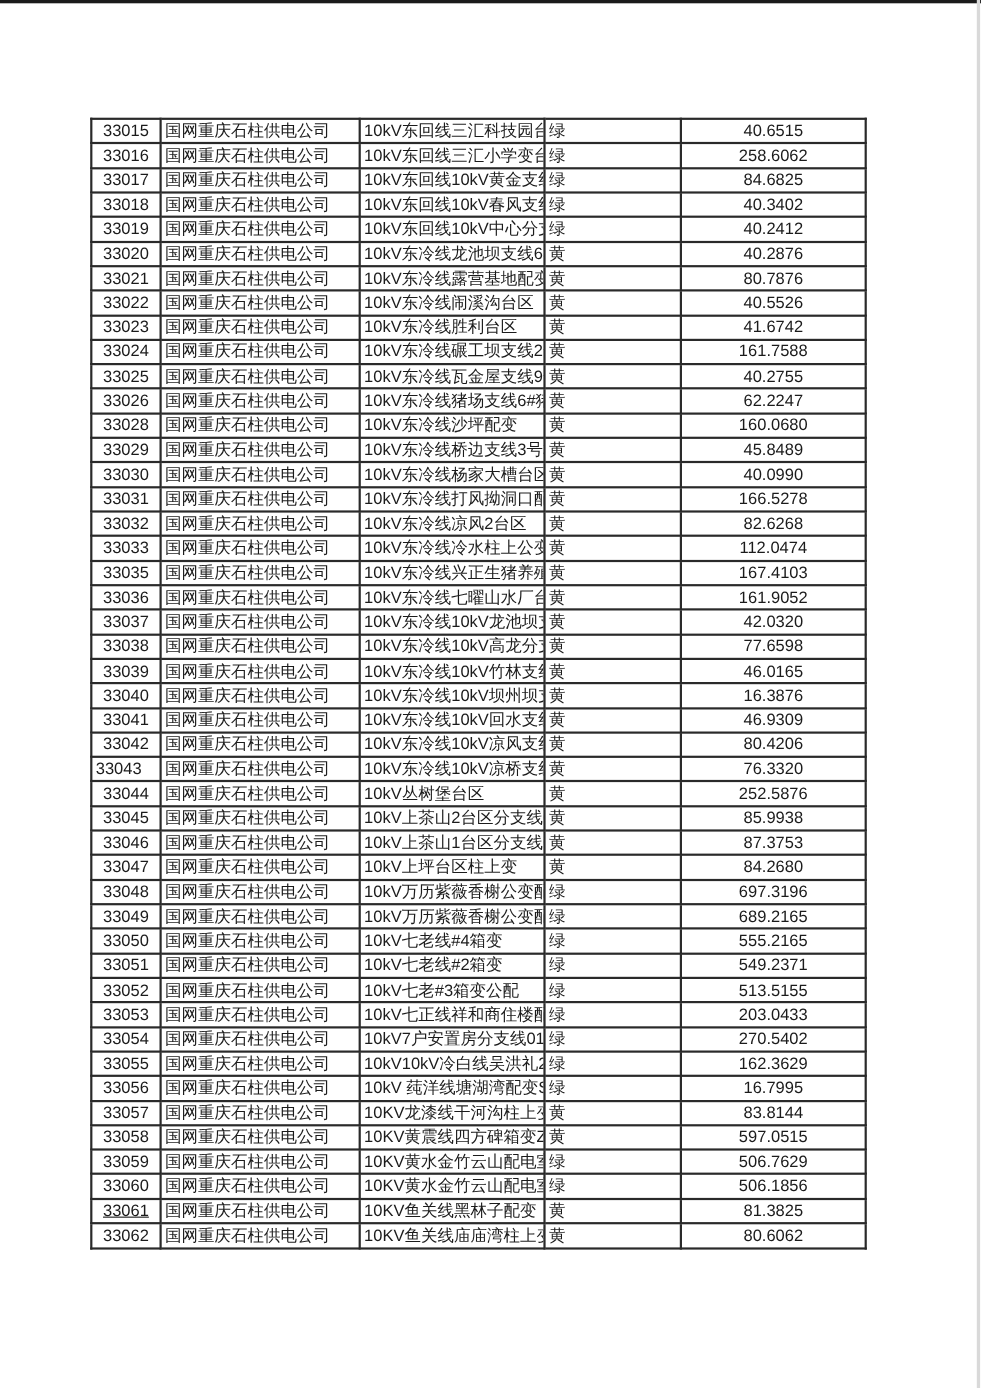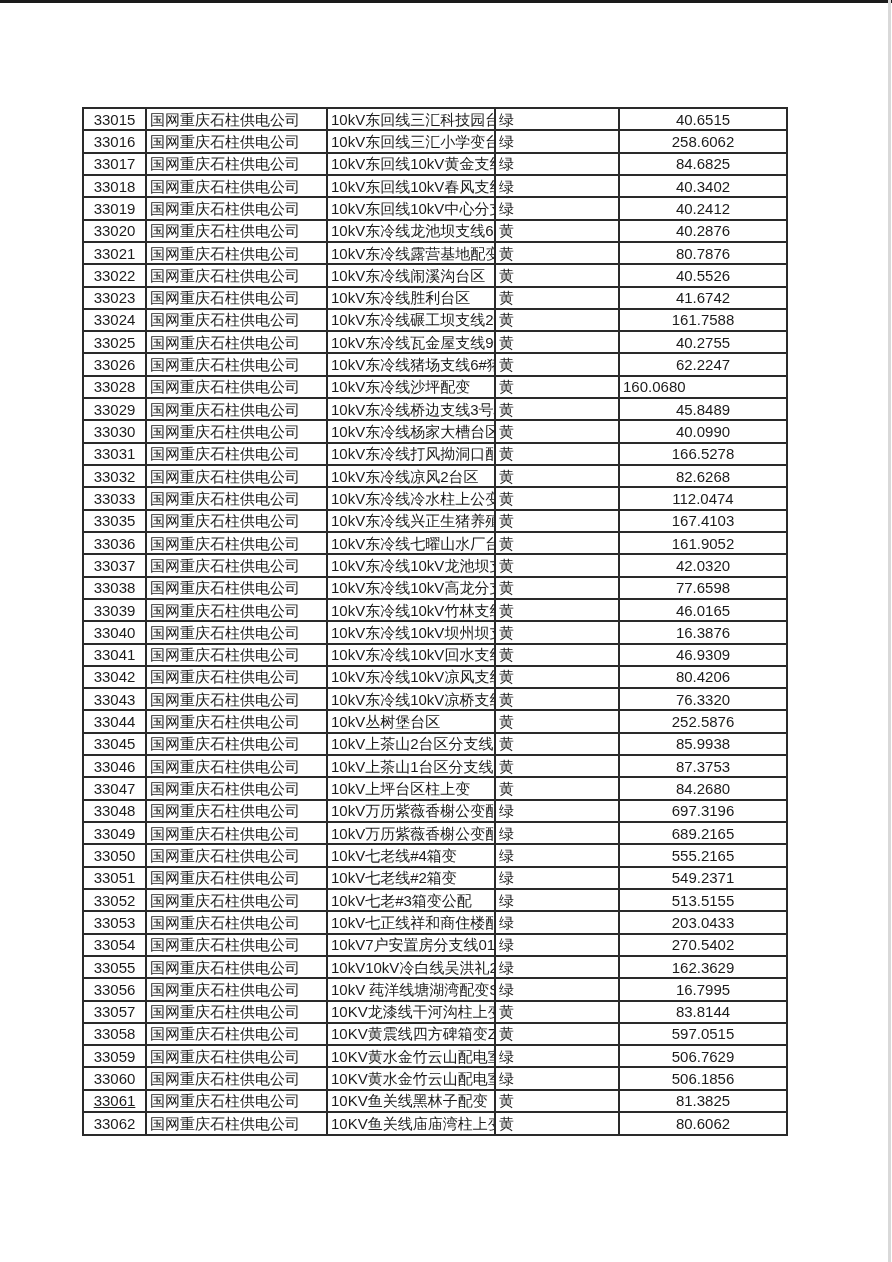--- a/index.html
+++ b/index.html
@@ -144,21 +144,21 @@
           <td style="text-align: left;">国网重庆石柱供电公司</td>
           <td style="text-align: left;">10kV东冷线猪场支线6#猪场</td>
           <td style="text-align: left;">黄</td>
           <td style="text-align: center;">62.2247</td>
         </tr>
         <tr>
           <td style="text-align: center; margin-left: 46px;">33028</td>
           <td style="text-align: left;">国网重庆石柱供电公司</td>
           <td style="text-align: left;">10kV东冷线沙坪配变</td>
           <td style="text-align: left;">黄</td>
-          <td style="">160.0680</td>
+          <td style="text-align: center;">160.0680</td>
         </tr>
         <tr>
           <td style="text-align: center;">33029</td>
           <td style="text-align: left;">国网重庆石柱供电公司</td>
           <td style="text-align: left;">10kV东冷线桥边支线3号桥</td>
           <td style="text-align: left;">黄</td>
           <td style="text-align: center;">45.8489</td>
         </tr>
         <tr>
           <td style="text-align: center;">33030</td>
@@ -238,21 +238,21 @@
           <td style="text-align: center;">46.9309</td>
         </tr>
         <tr>
           <td style="text-align: center;">33042</td>
           <td style="text-align: left;">国网重庆石柱供电公司</td>
           <td style="text-align: left;">10kV东冷线10kV凉风支线1</td>
           <td style="text-align: left;">黄</td>
           <td style="text-align: center;">80.4206</td>
         </tr>
         <tr>
-          <td style="text-align: center;">33043</td>
+          <td style="text-align: left;">33043</td>
           <td style="text-align: left;">国网重庆石柱供电公司</td>
           <td style="text-align: left;">10kV东冷线10kV凉桥支线1</td>
           <td style="text-align: left;">黄</td>
           <td style="text-align: center;">76.3320</td>
         </tr>
         <tr>
           <td style="text-align: center;">33044</td>
           <td style="text-align: left;">国网重庆石柱供电公司</td>
           <td style="text-align: left;">10kV丛树堡台区</td>
           <td style="text-align: left;">黄</td>

